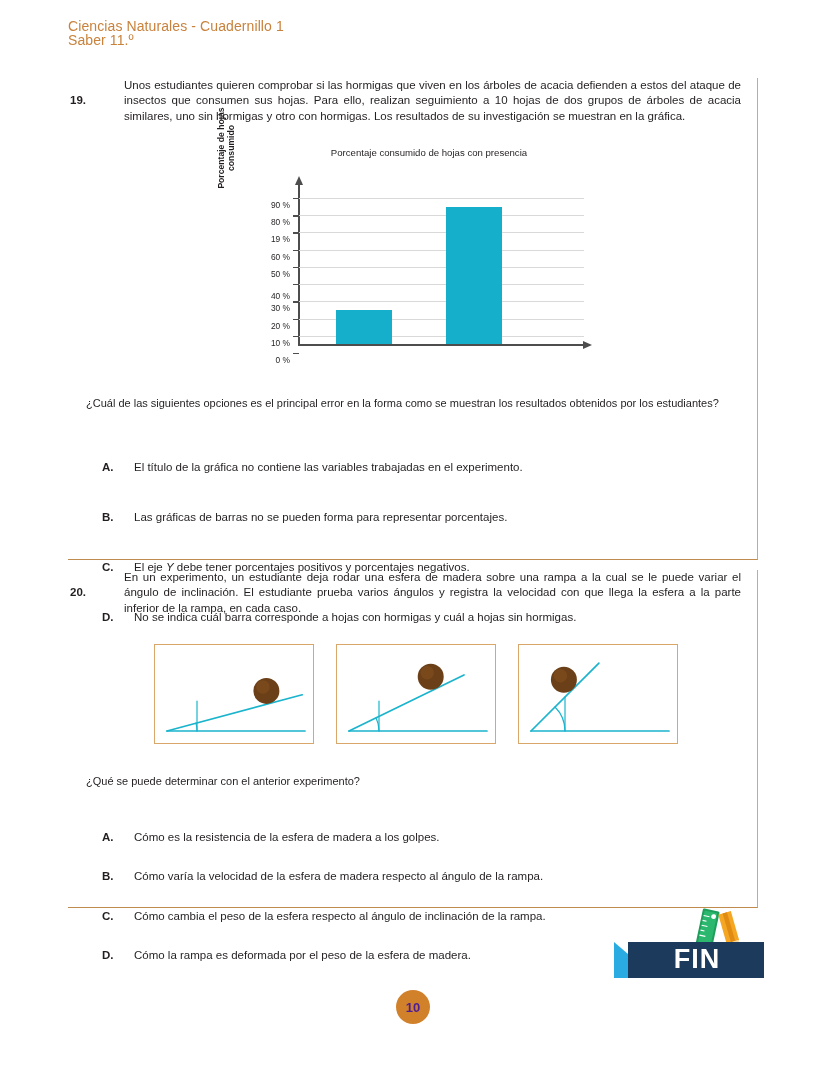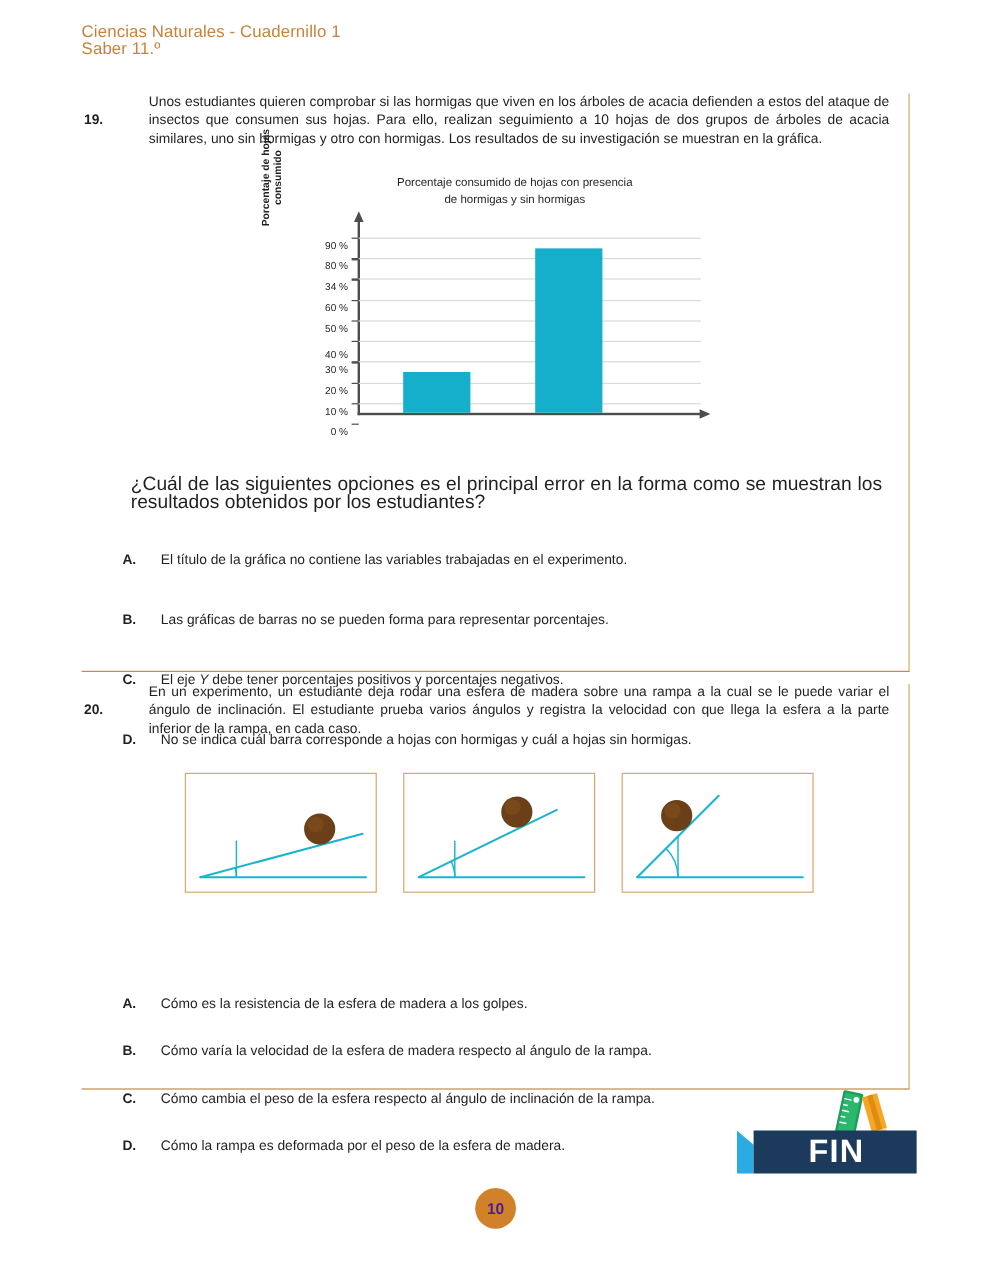--- a/index.html
+++ b/index.html
@@ -63,23 +63,23 @@
     box-sizing: border-box;
   }
   .qtext {
     font-size: 11.5px;
     line-height: 15.4px;
     text-align: justify;
     flex: 1 1 auto;
   }
 
   .prompt {
-    margin-left: 41px;
+    margin-left: 18px;
     margin-right: 22px;
-    font-size: 16px;
+    font-size: 11px;
     line-height: 15.4px;
     text-align: justify;
   }
 
   .options {
     margin-left: 34px;
     margin-right: 22px;
   }
   .opt {
     display: flex;
@@ -292,39 +292,38 @@
 
     <div class="qhead">
       <div class="qnum">19.</div>
       <div class="qtext">Unos estudiantes quieren comprobar si las hormigas que viven en los árboles de acacia defienden a estos del ataque de insectos que consumen sus hojas. Para ello, realizan seguimiento a 10 hojas de dos grupos de árboles de acacia similares, uno sin hormigas y otro con hormigas. Los resultados de su investigación se muestran en la gráfica.</div>
     </div>
 
     <div class="chart-wrap">
 
       <div class="chart-title">
         <span>Porcentaje consumido de hojas con presencia</span>
-        <span>de hormigas y sin hormigas</span>
       </div>
 
       <div class="chart-body">
 
         <div class="ylabel">
           <span>Porcentaje de hojas</span>
           <span>consumido</span>
         </div>
 
         <div class="ticks" id="ytick-labels">
             <div class="tick" style="top: 162px;">0 %</div>
             <div class="tick" style="top: 144.778px;">10 %</div>
             <div class="tick" style="top: 127.556px;">20 %</div>
             <div class="tick" style="top: 110.333px;">30 %</div>
             <div class="tick" style="top: 98px;">40 %</div>
             <div class="tick" style="top: 75.8889px;">50 %</div>
             <div class="tick" style="top: 58.6667px;">60 %</div>
-            <div class="tick" style="top: 41.4444px;">34 %</div>
+            <div class="tick" style="top: 41.4444px;">19 %</div>
             <div class="tick" style="top: 24.2222px; text-align: center;">80 %</div>
             <div class="tick" style="top: 7px;">90 %</div>
           </div>
 
         <div class="plot" id="plot-area" style="top: 11px;">
           <div class="axis-y">
             <div class="axis-y-arrow"></div>
           </div>
           <div class="axis-x">
             <div class="axis-x-arrow"></div>
@@ -414,20 +413,21 @@
           <line x1="12" y1="86" x2="150" y2="86"></line>
           <line x1="12" y1="86" x2="79.9" y2="18.1"></line>
           <path d="M 46 86 A 34 34 0 0 0 36.0 62.0" stroke-width="1.2"></path>
           <line x1="46" y1="86" x2="46" y2="52" stroke-width="1.2"></line>
         </g>
         <circle cx="44.9" cy="34.7" r="13" fill="#6b3f17"></circle>
         <circle cx="41.4" cy="30.7" r="6.76" fill="#7d4c1d" opacity="0.75"></circle>
       </svg></div>
       </div>
 
+    <div class="prompt" style="position:absolute; top:204px;">¿Qué se puede determinar con el anterior experimento?</div>
 
     <div class="options" id="q20-options" style="position:absolute; top:240px;">
         <div class="opt">
           <span class="letter">A.</span>
           <span class="otext">Cómo es la resistencia de la esfera de madera a los golpes.</span>
         </div>
         <div class="opt">
           <span class="letter">B.</span>
           <span class="otext">Cómo varía la velocidad de la esfera de madera respecto al ángulo de la rampa.</span>
         </div>

